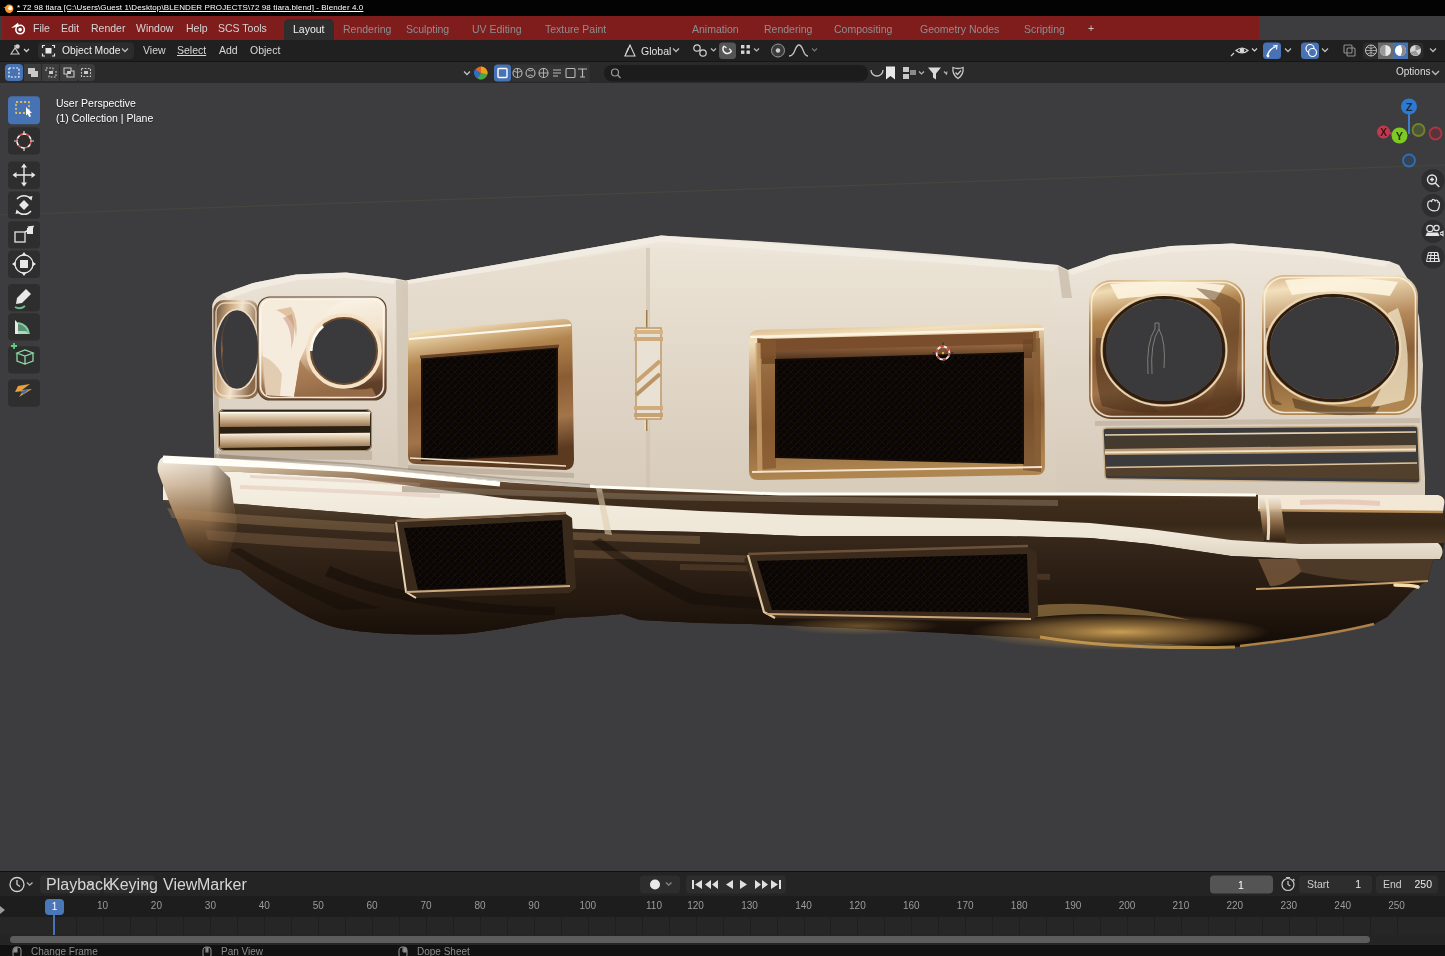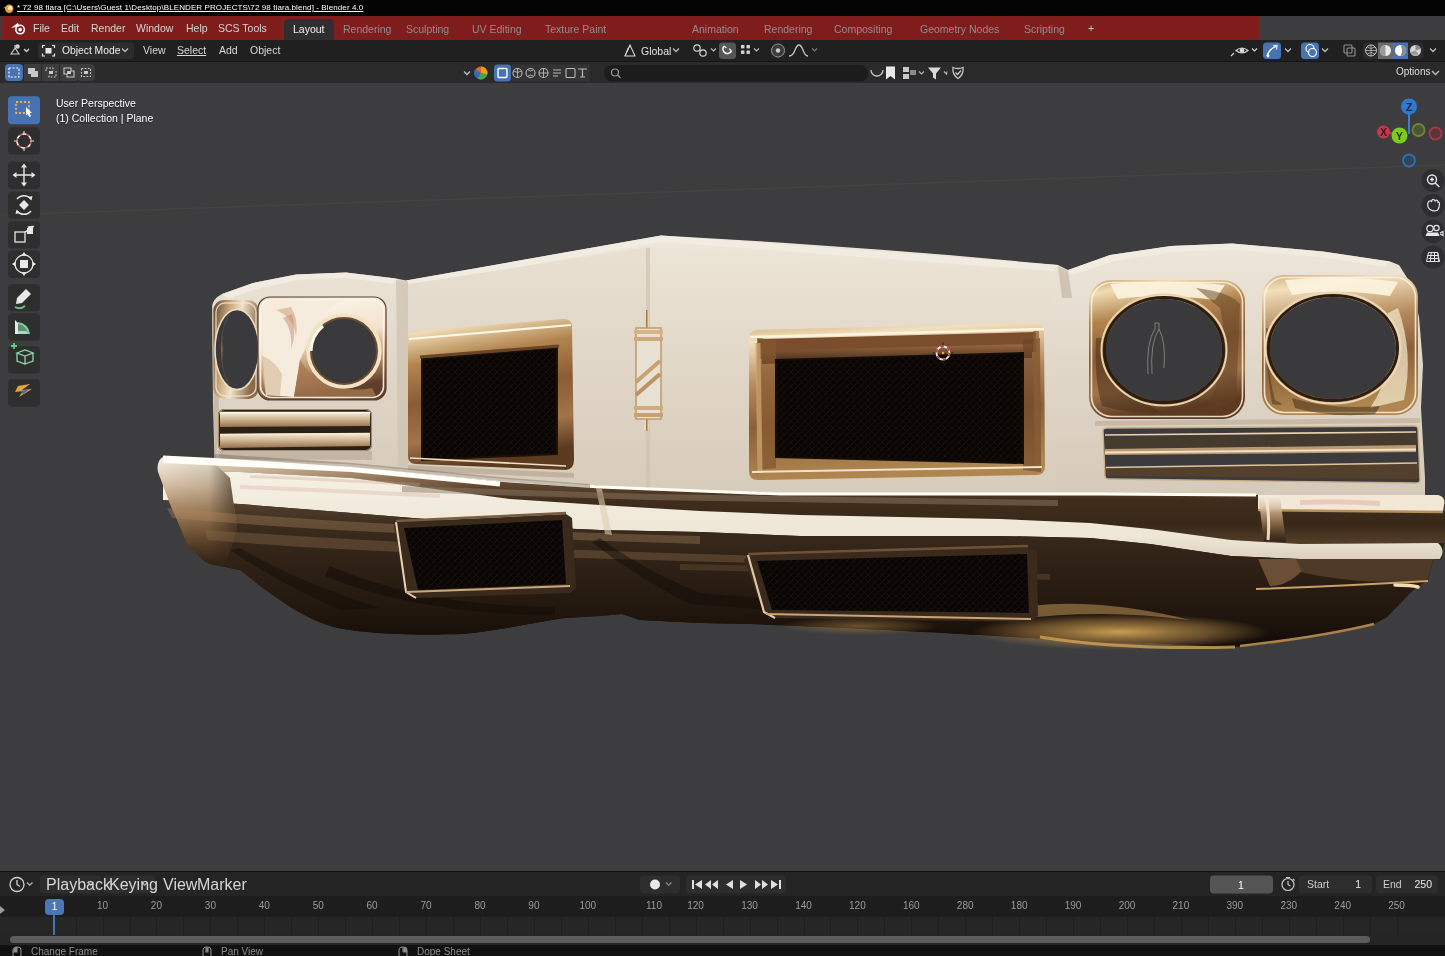--- a/index.html
+++ b/index.html
@@ -683,26 +683,26 @@
       <span class="n" style="left:426.0px">70</span>
       <span class="n" style="left:480.0px">80</span>
       <span class="n" style="left:533.9px">90</span>
       <span class="n" style="left:587.8px">100</span>
       <span class="n" style="left:654px">110</span>
       <span class="n" style="left:695.6px">120</span>
       <span class="n" style="left:749.6px">130</span>
       <span class="n" style="left:803.5px">140</span>
       <span class="n" style="left:857.4px">120</span>
       <span class="n" style="left:911.3px">160</span>
-      <span class="n" style="left:965.2px">280</span>
+      <span class="n" style="left:965.2px">170</span>
       <span class="n" style="left:1019.2px">180</span>
       <span class="n" style="left:1073.1px">190</span>
       <span class="n" style="left:1127.0px">200</span>
       <span class="n" style="left:1180.9px">210</span>
-      <span class="n" style="left:1234.8px">390</span>
+      <span class="n" style="left:1234.8px">220</span>
       <span class="n" style="left:1288.8px">230</span>
       <span class="n" style="left:1342.7px">240</span>
       <span class="n" style="left:1396.6px">250</span>
     </div>
   <div class="chan" id="chan">
       <div style="position:absolute;left:75.6px;top:0;width:1px;height:18px;background:#1f1f1f"></div>
       <div style="position:absolute;left:102.5px;top:0;width:1px;height:18px;background:#1f1f1f"></div>
       <div style="position:absolute;left:129.5px;top:0;width:1px;height:18px;background:#1f1f1f"></div>
       <div style="position:absolute;left:156.4px;top:0;width:1px;height:18px;background:#1f1f1f"></div>
       <div style="position:absolute;left:183.4px;top:0;width:1px;height:18px;background:#1f1f1f"></div>

